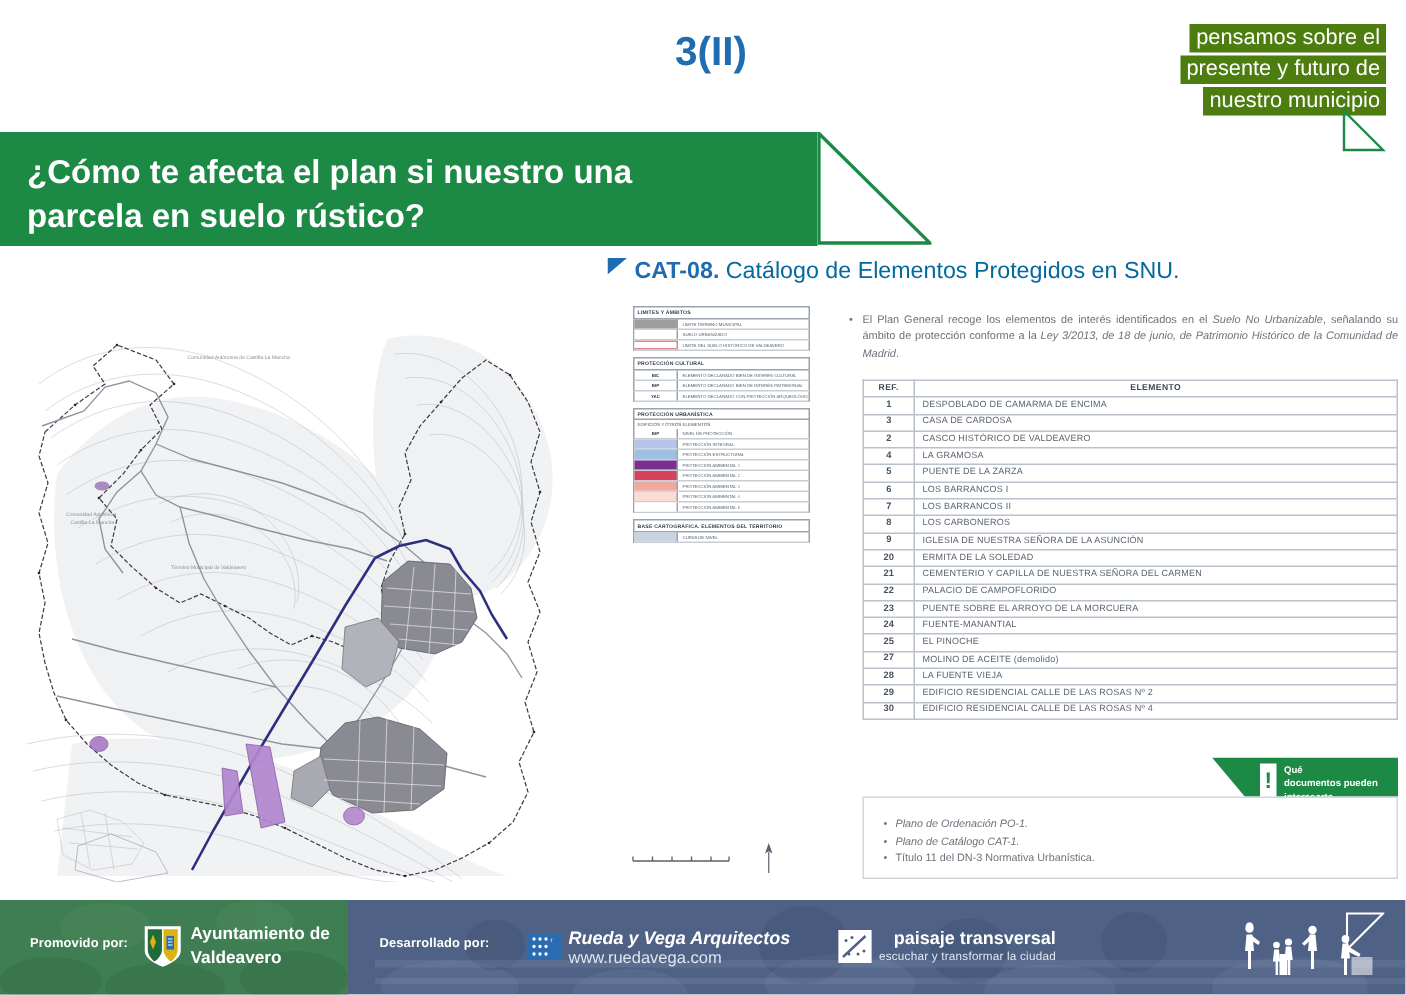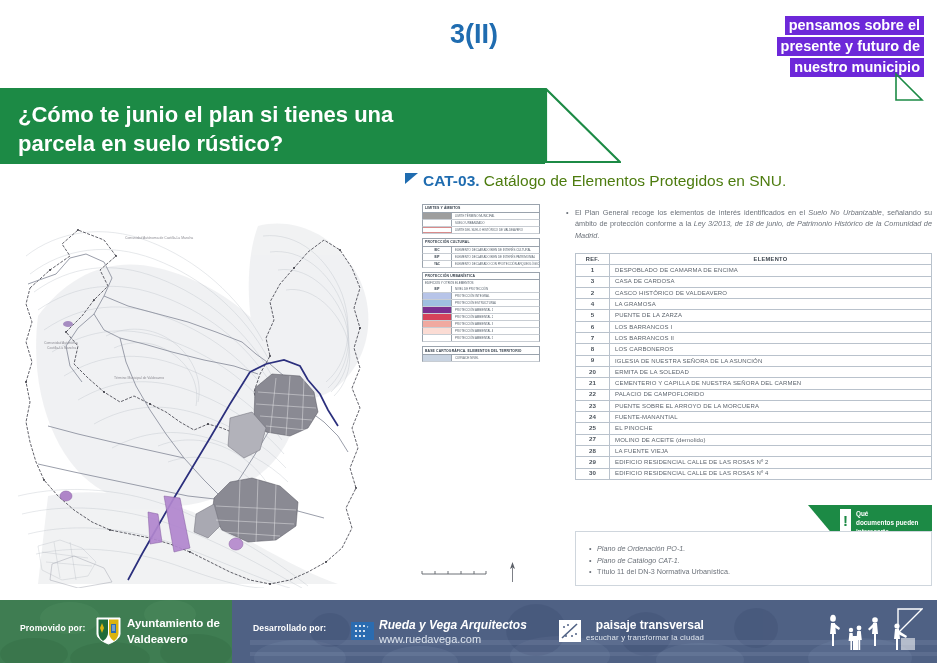--- a/index.html
+++ b/index.html
@@ -22,22 +22,22 @@
     position:absolute; left:450px; top:19px;
     color:#1f6cb0; font-weight:bold; font-size:27px;
     letter-spacing:0px;
   }
   .hdr-claim {
     position:absolute; right:13px; top:16px;
     text-align:right;
   }
   .hdr-claim span {
     display:inline-block;
-    background:#6d28d9; color:#ffffff;
-    font-weight:bold; font-size:14.5px;
+    background:#4d7c0f; color:#ffffff;
+    font-weight:normal; font-size:14.5px;
     padding:1px 4px 2px 4px; margin-bottom:2px;
     letter-spacing:0px; white-space:nowrap;
   }
   .hdr-claim-tri {
     position:absolute; right:13px; top:72px;
     width:30px; height:30px;
   }
 
   
   .banner {
@@ -56,21 +56,21 @@
   }
 
   
   .cat-title {
     position:absolute; left:405px; top:172px;
     font-size:15.5px; color:#1f6cb0;
     white-space:nowrap;
   }
   .cat-title .flag { display:inline-block; vertical-align:2px; margin-right:5px; }
   .cat-title b { font-weight:bold; }
-  .cat-title i { font-style:normal; color:#4d7c0f; }
+  .cat-title i { font-style:normal; color:#0369a1; }
 
   
   .map-wrap {
     position:absolute; left:8px; top:196px;
     width:390px; height:392px;
     background:#ffffff;
     overflow:hidden;
   }
   .map-svg { display:block; }
   .map-label {
@@ -226,32 +226,32 @@
     <div><span>pensamos sobre el</span></div>
     <div><span>presente y futuro de</span></div>
     <div><span>nuestro municipio</span></div>
   </div>
   <svg class="hdr-claim-tri" viewBox="0 0 30 30">
     <polygon points="2,2 28,28 2,28" fill="none" stroke="#1c8a45" stroke-width="1.6"></polygon>
   </svg>
 
   <div class="banner">
     <div class="banner-text">
-      <div>¿Cómo te junio el plan si tienes una</div>
+      <div>¿Cómo te afecta el plan si nuestro una</div>
       <div>parcela en suelo rústico?</div>
     </div>
   </div>
   <svg class="banner-tri" viewBox="0 0 76 76">
     <polygon points="1,1 75,74 1,74" fill="#ffffff" stroke="#1c8a45" stroke-width="2.2"></polygon>
   </svg>
 
   <div class="cat-title">
     <svg class="flag" width="13" height="11" viewBox="0 0 13 11">
       <polygon points="0,0 13,0 0,11" fill="#1f6cb0"></polygon>
-    </svg><b>CAT-03.</b><i> Catálogo de Elementos Protegidos en SNU.</i>
+    </svg><b>CAT-08.</b><i> Catálogo de Elementos Protegidos en SNU.</i>
   </div>
 
   <div class="map-wrap">
     <svg class="map-svg" width="390" height="392" viewBox="0 0 390 392">
       <rect width="390" height="392" fill="#ffffff"></rect>
 
       <g opacity="0.20" fill="#b9bcc4" stroke="none">
         <path d="M30,120 C60,80 100,60 150,72 C205,85 250,120 275,160 C300,200 290,250 250,280 C200,315 140,320 95,295 C50,270 20,200 30,120 Z"></path>
         <path d="M250,30 C290,20 330,42 350,80 C370,120 360,165 330,190 C300,215 265,200 252,165 C240,130 235,70 250,30 Z"></path>
         <path d="M40,300 C90,290 160,300 215,330 C265,358 300,378 330,388 L30,388 Z"></path>

